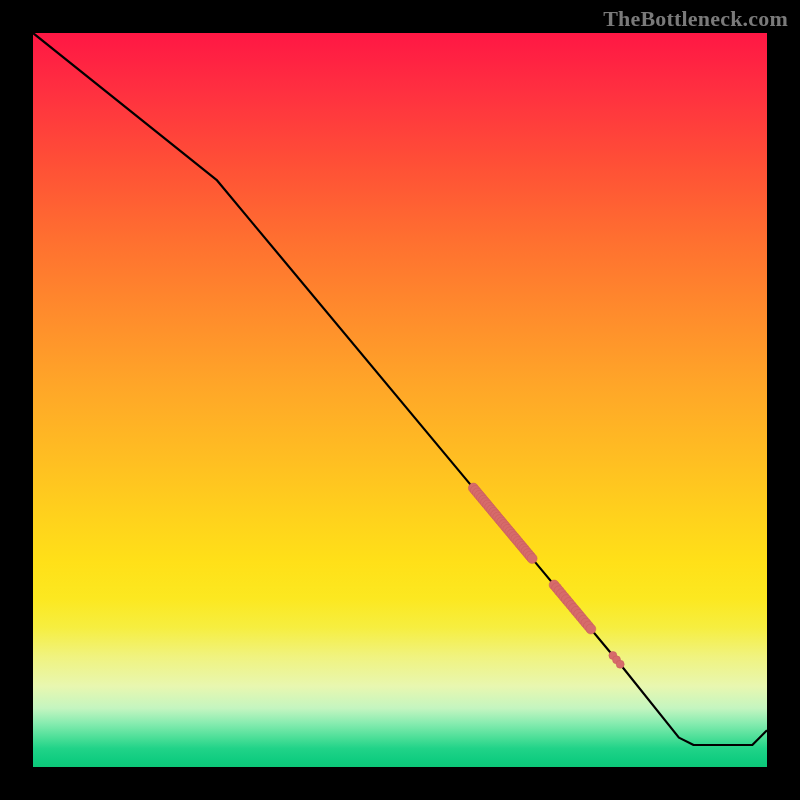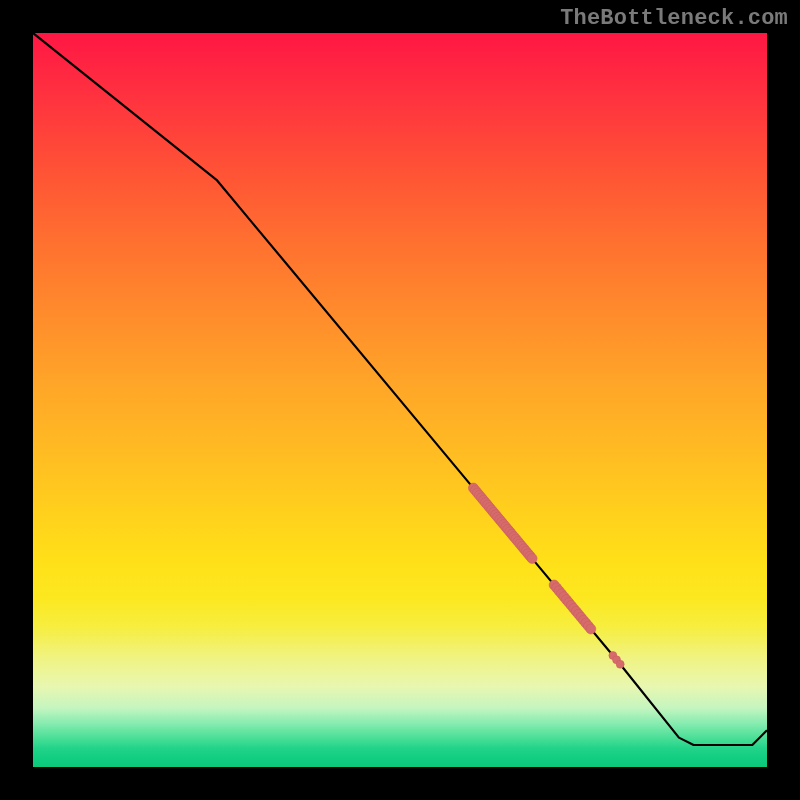--- a/index.html
+++ b/index.html
@@ -7,21 +7,21 @@
   .container {
     position: relative;
     width: 800px;
     height: 800px;
     background: #000;
   }
   .watermark {
     position: absolute;
     top: 6px;
     right: 12px;
-    font-family: Liberation Mono, monospace;
+    font-family: Liberation Serif, serif;
     font-size: 22px;
     font-weight: 600;
     color: #7a7a7a;
     letter-spacing: 0.2px;
     z-index: 10;
   }
   .plot-area {
     position: absolute;
     left: 33px;
     top: 33px;

